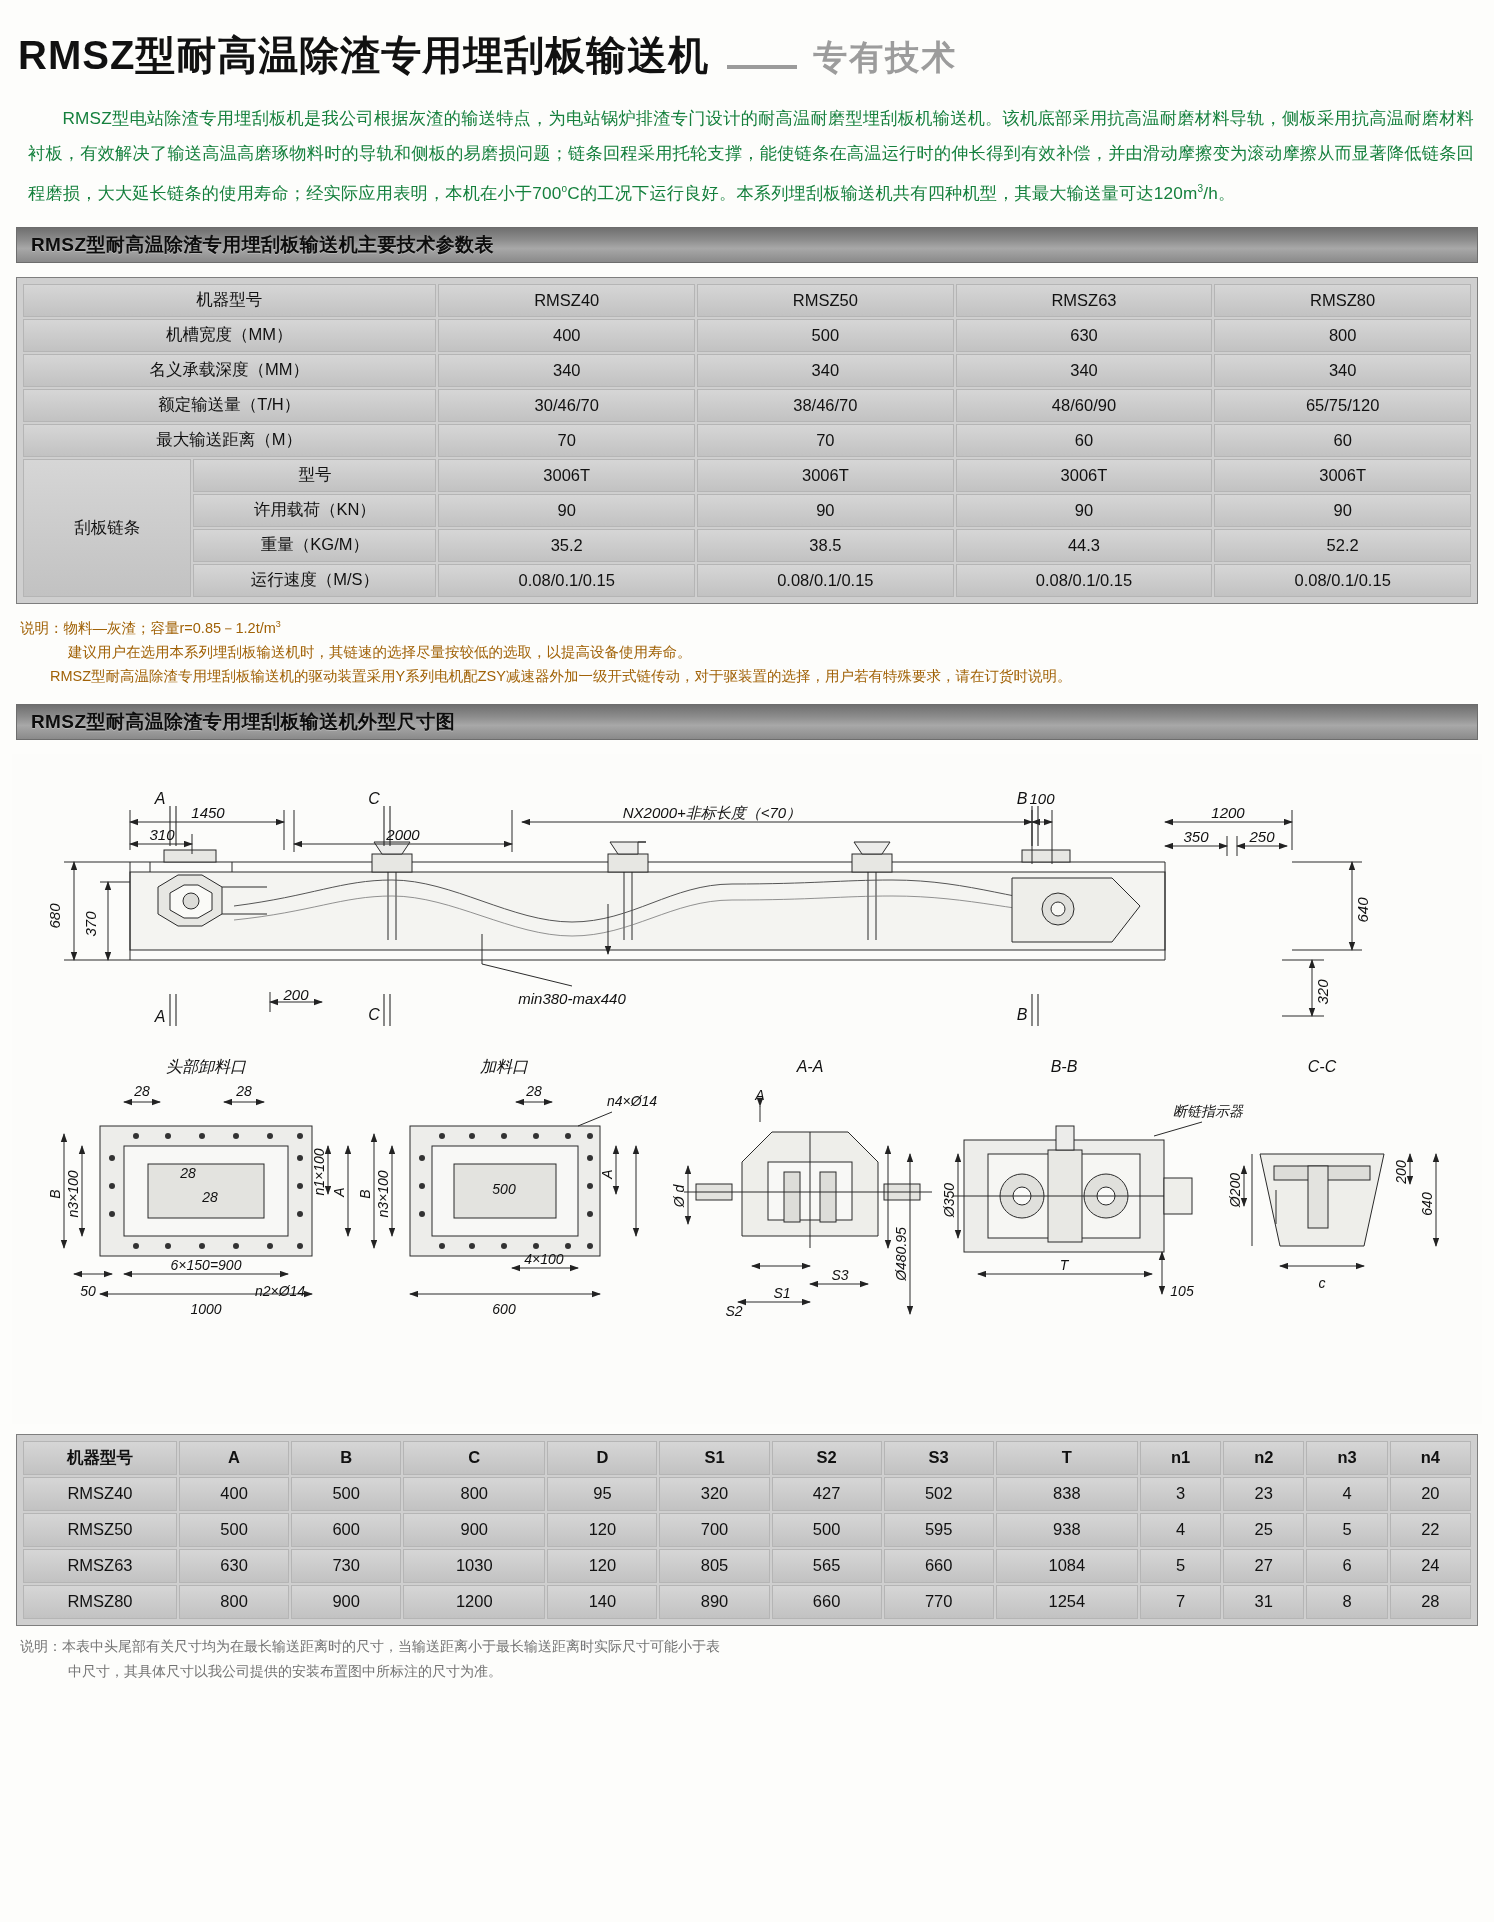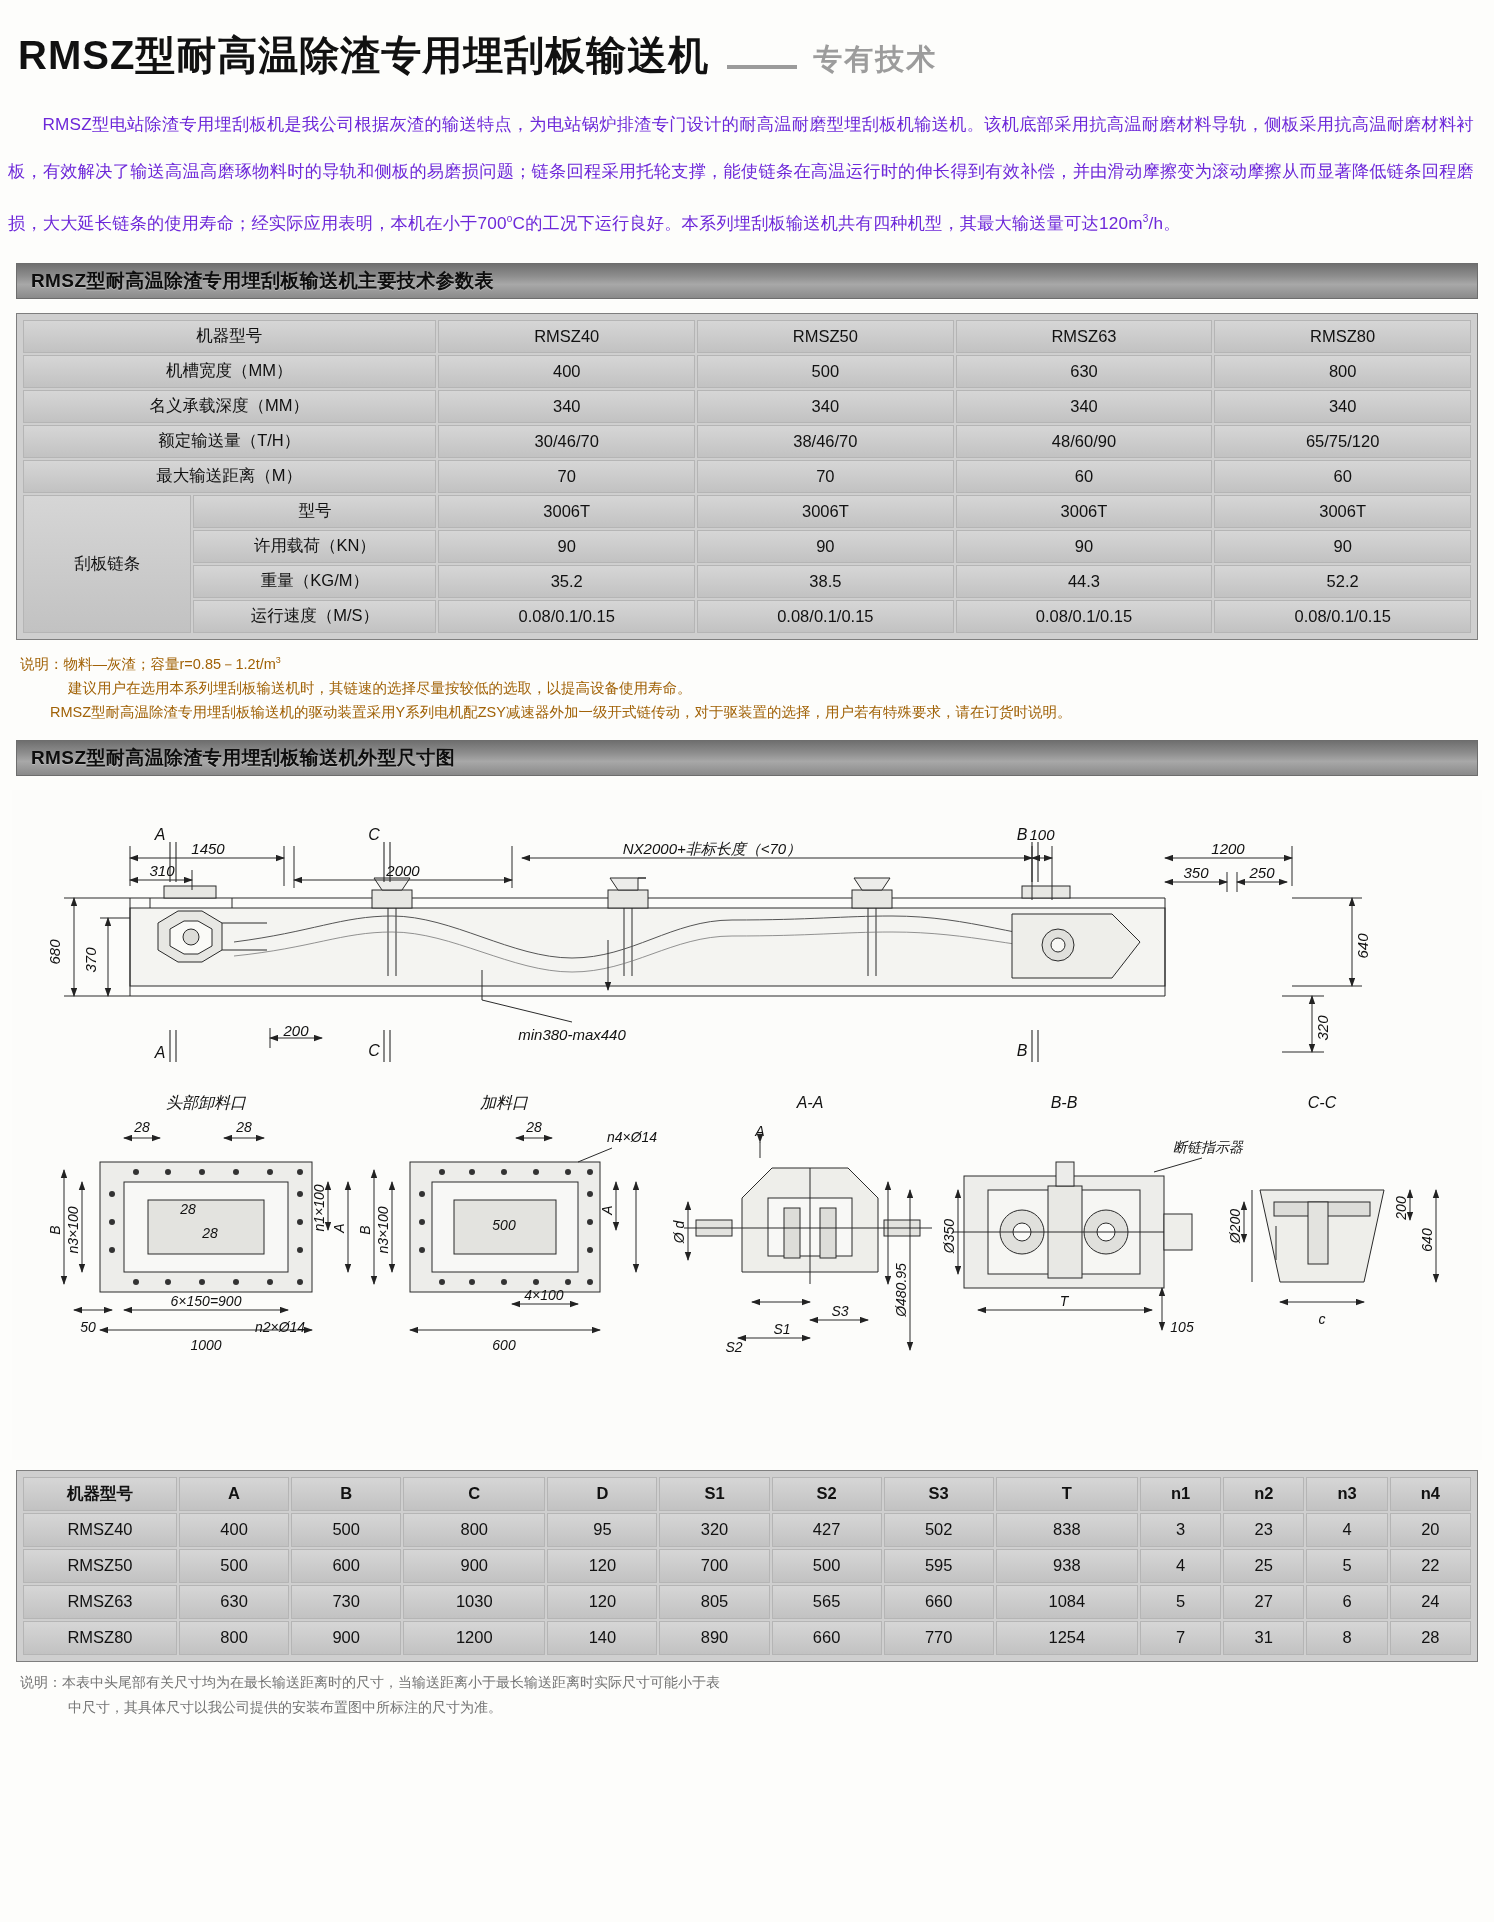--- a/index.html
+++ b/index.html
@@ -20,28 +20,28 @@
   }
   .title-main{
     font-size:40px;font-weight:700;letter-spacing:1px;
     color:#111;white-space:nowrap;
   }
   .title-dash{
     display:inline-block;width:70px;height:4px;background:#9b9b9b;
     margin:0 16px 10px 18px;
   }
   .title-sub{
-    font-size:29px;font-weight:700;color:#9c9c9c;letter-spacing:2px;
+    font-size:34px;font-weight:700;color:#9c9c9c;letter-spacing:2px;
   }
 
   
   .intro{
-    margin:18px 20px 0 8px;
-    font-size:17.2px;line-height:47px;text-align:justify;
-    text-indent:2em;color:#6d28d9;
+    margin:18px 20px 0 28px;
+    font-size:17.2px;line-height:35px;text-align:justify;
+    text-indent:2em;color:#15803d;
     letter-spacing:.2px;
   }
   .intro sup{font-size:10px;vertical-align:super;}
 
   
   .banner{
     margin:16px 16px 0 16px;
     height:34px;
     background:linear-gradient(to bottom,#6f6f6f 0%,#8d8d8d 35%,#a8a8a8 60%,#8a8a8a 100%);
     display:flex;align-items:center;

